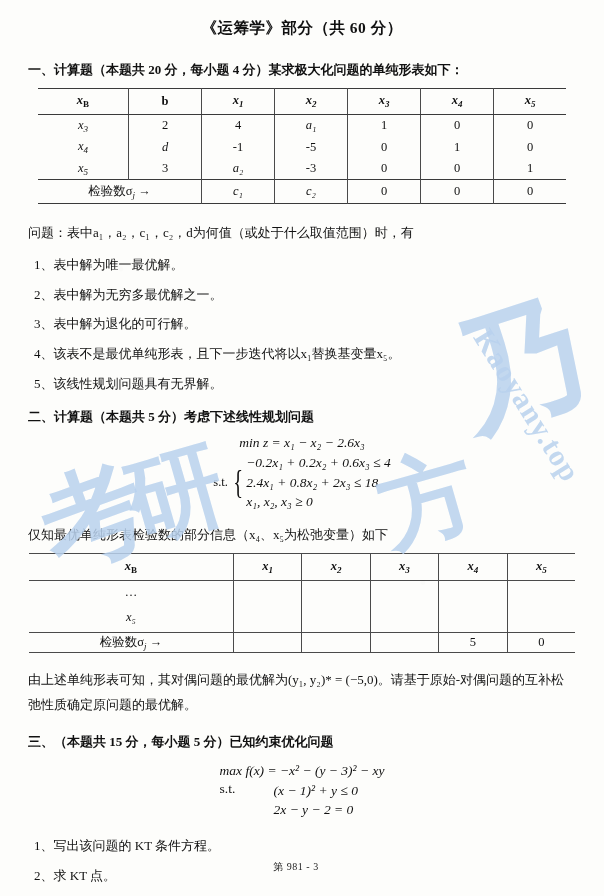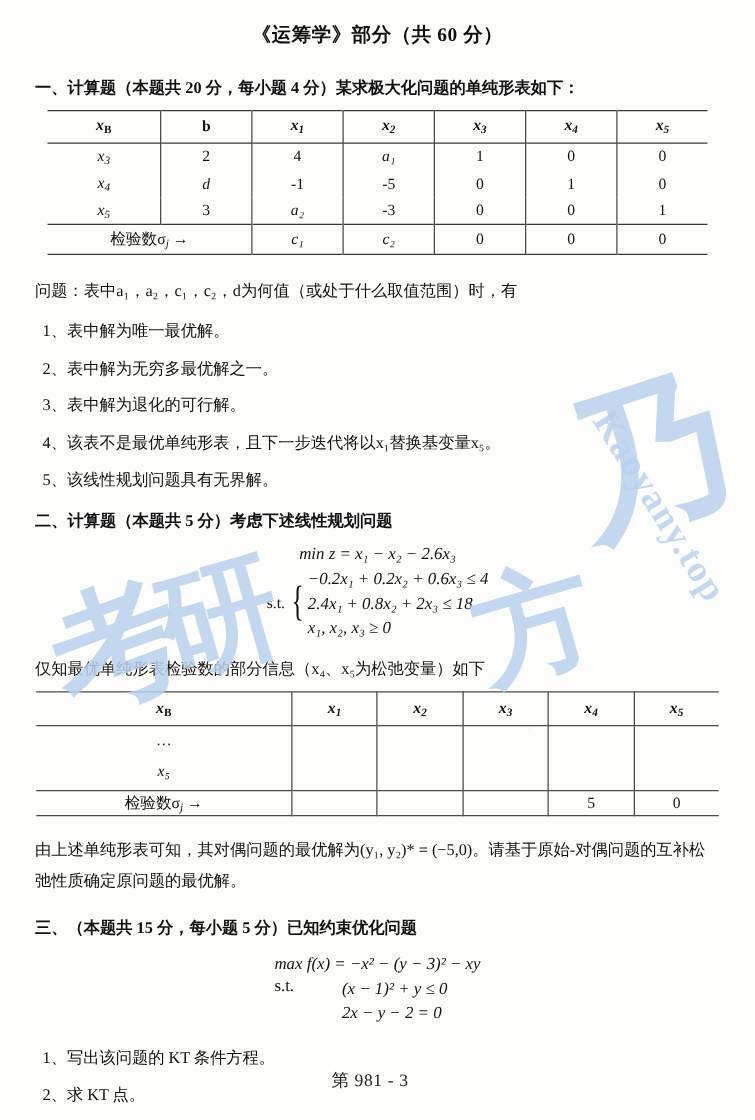--- a/index.html
+++ b/index.html
@@ -135,21 +135,21 @@
   .kt-block{ font-size:13.5px; margin:8px 0 2px 0; }
   .kt-row{ display:flex; justify-content:center; }
   .kt-inner{ display:inline-block; text-align:left; }
   .kt-st{ display:flex; }
   .kt-st .lbl{ width:54px; }
 
   .footer{
     position:absolute;
     bottom:22px; left:0; right:12px;
     text-align:center;
-    font-size:14px;
+    font-size:10px;
     color:#222;
     letter-spacing:.5px;
   }
 </style>
 </head>
 <body>
 
 <div class="page">
   <div class="paper-grain"></div>
 

